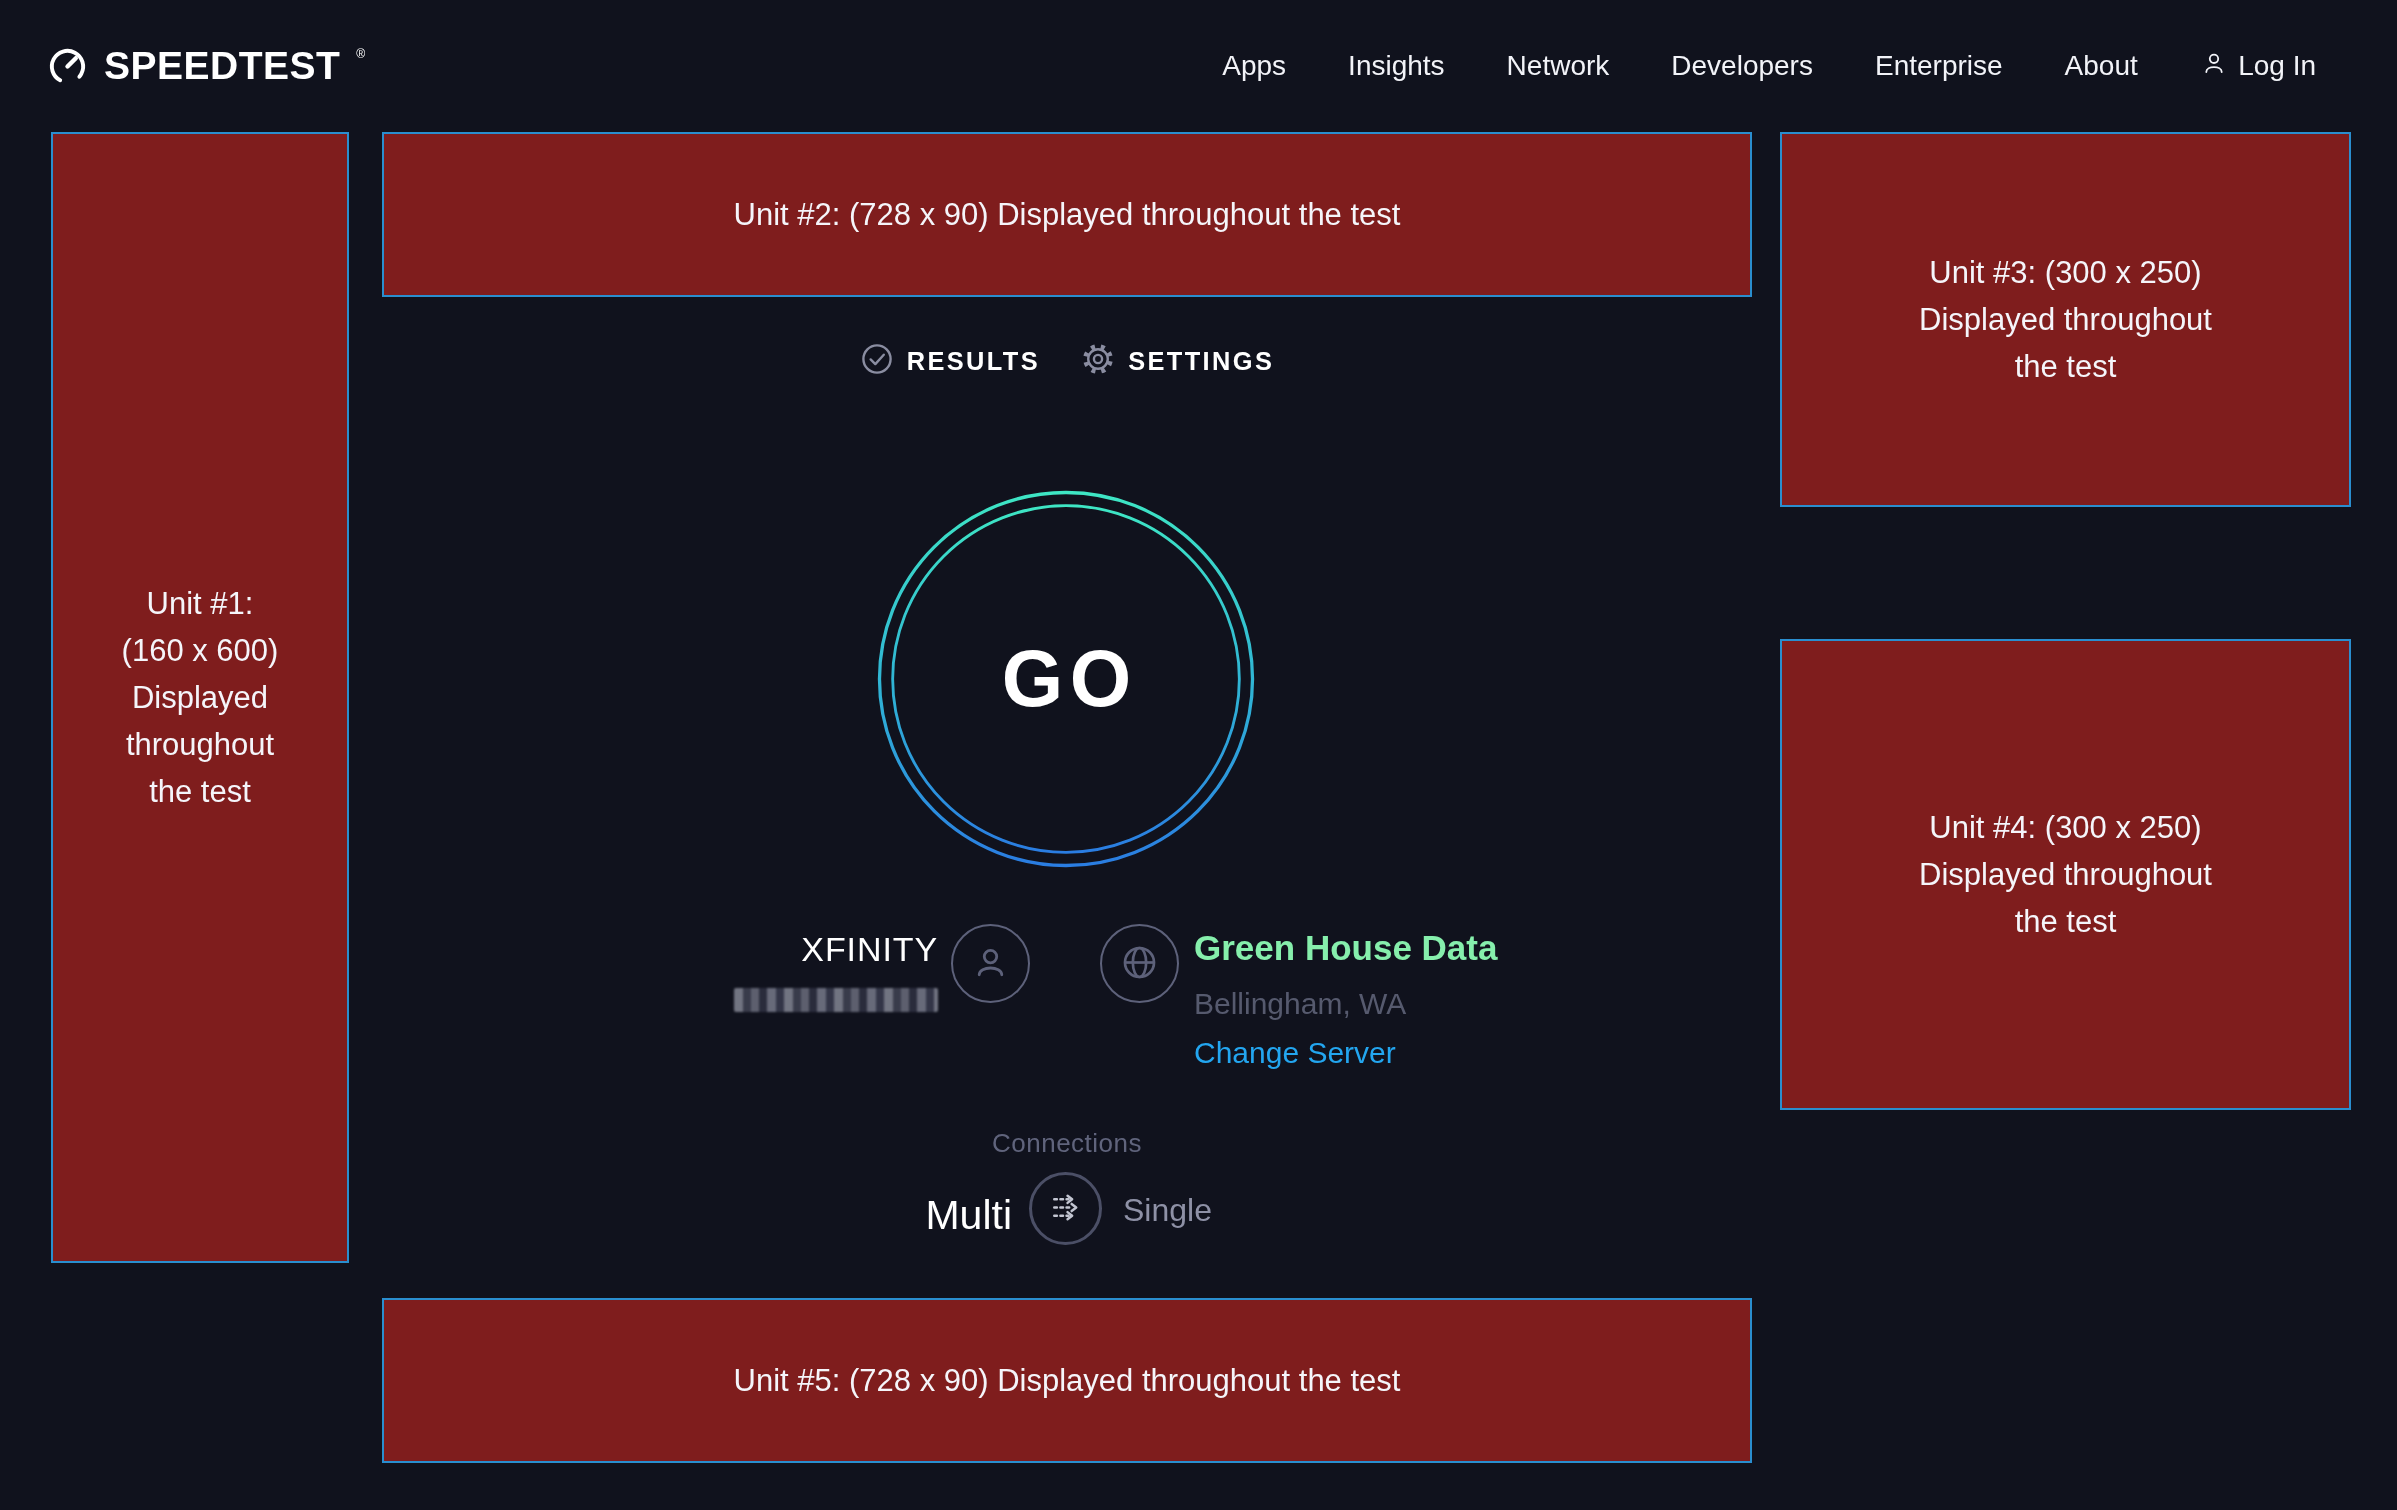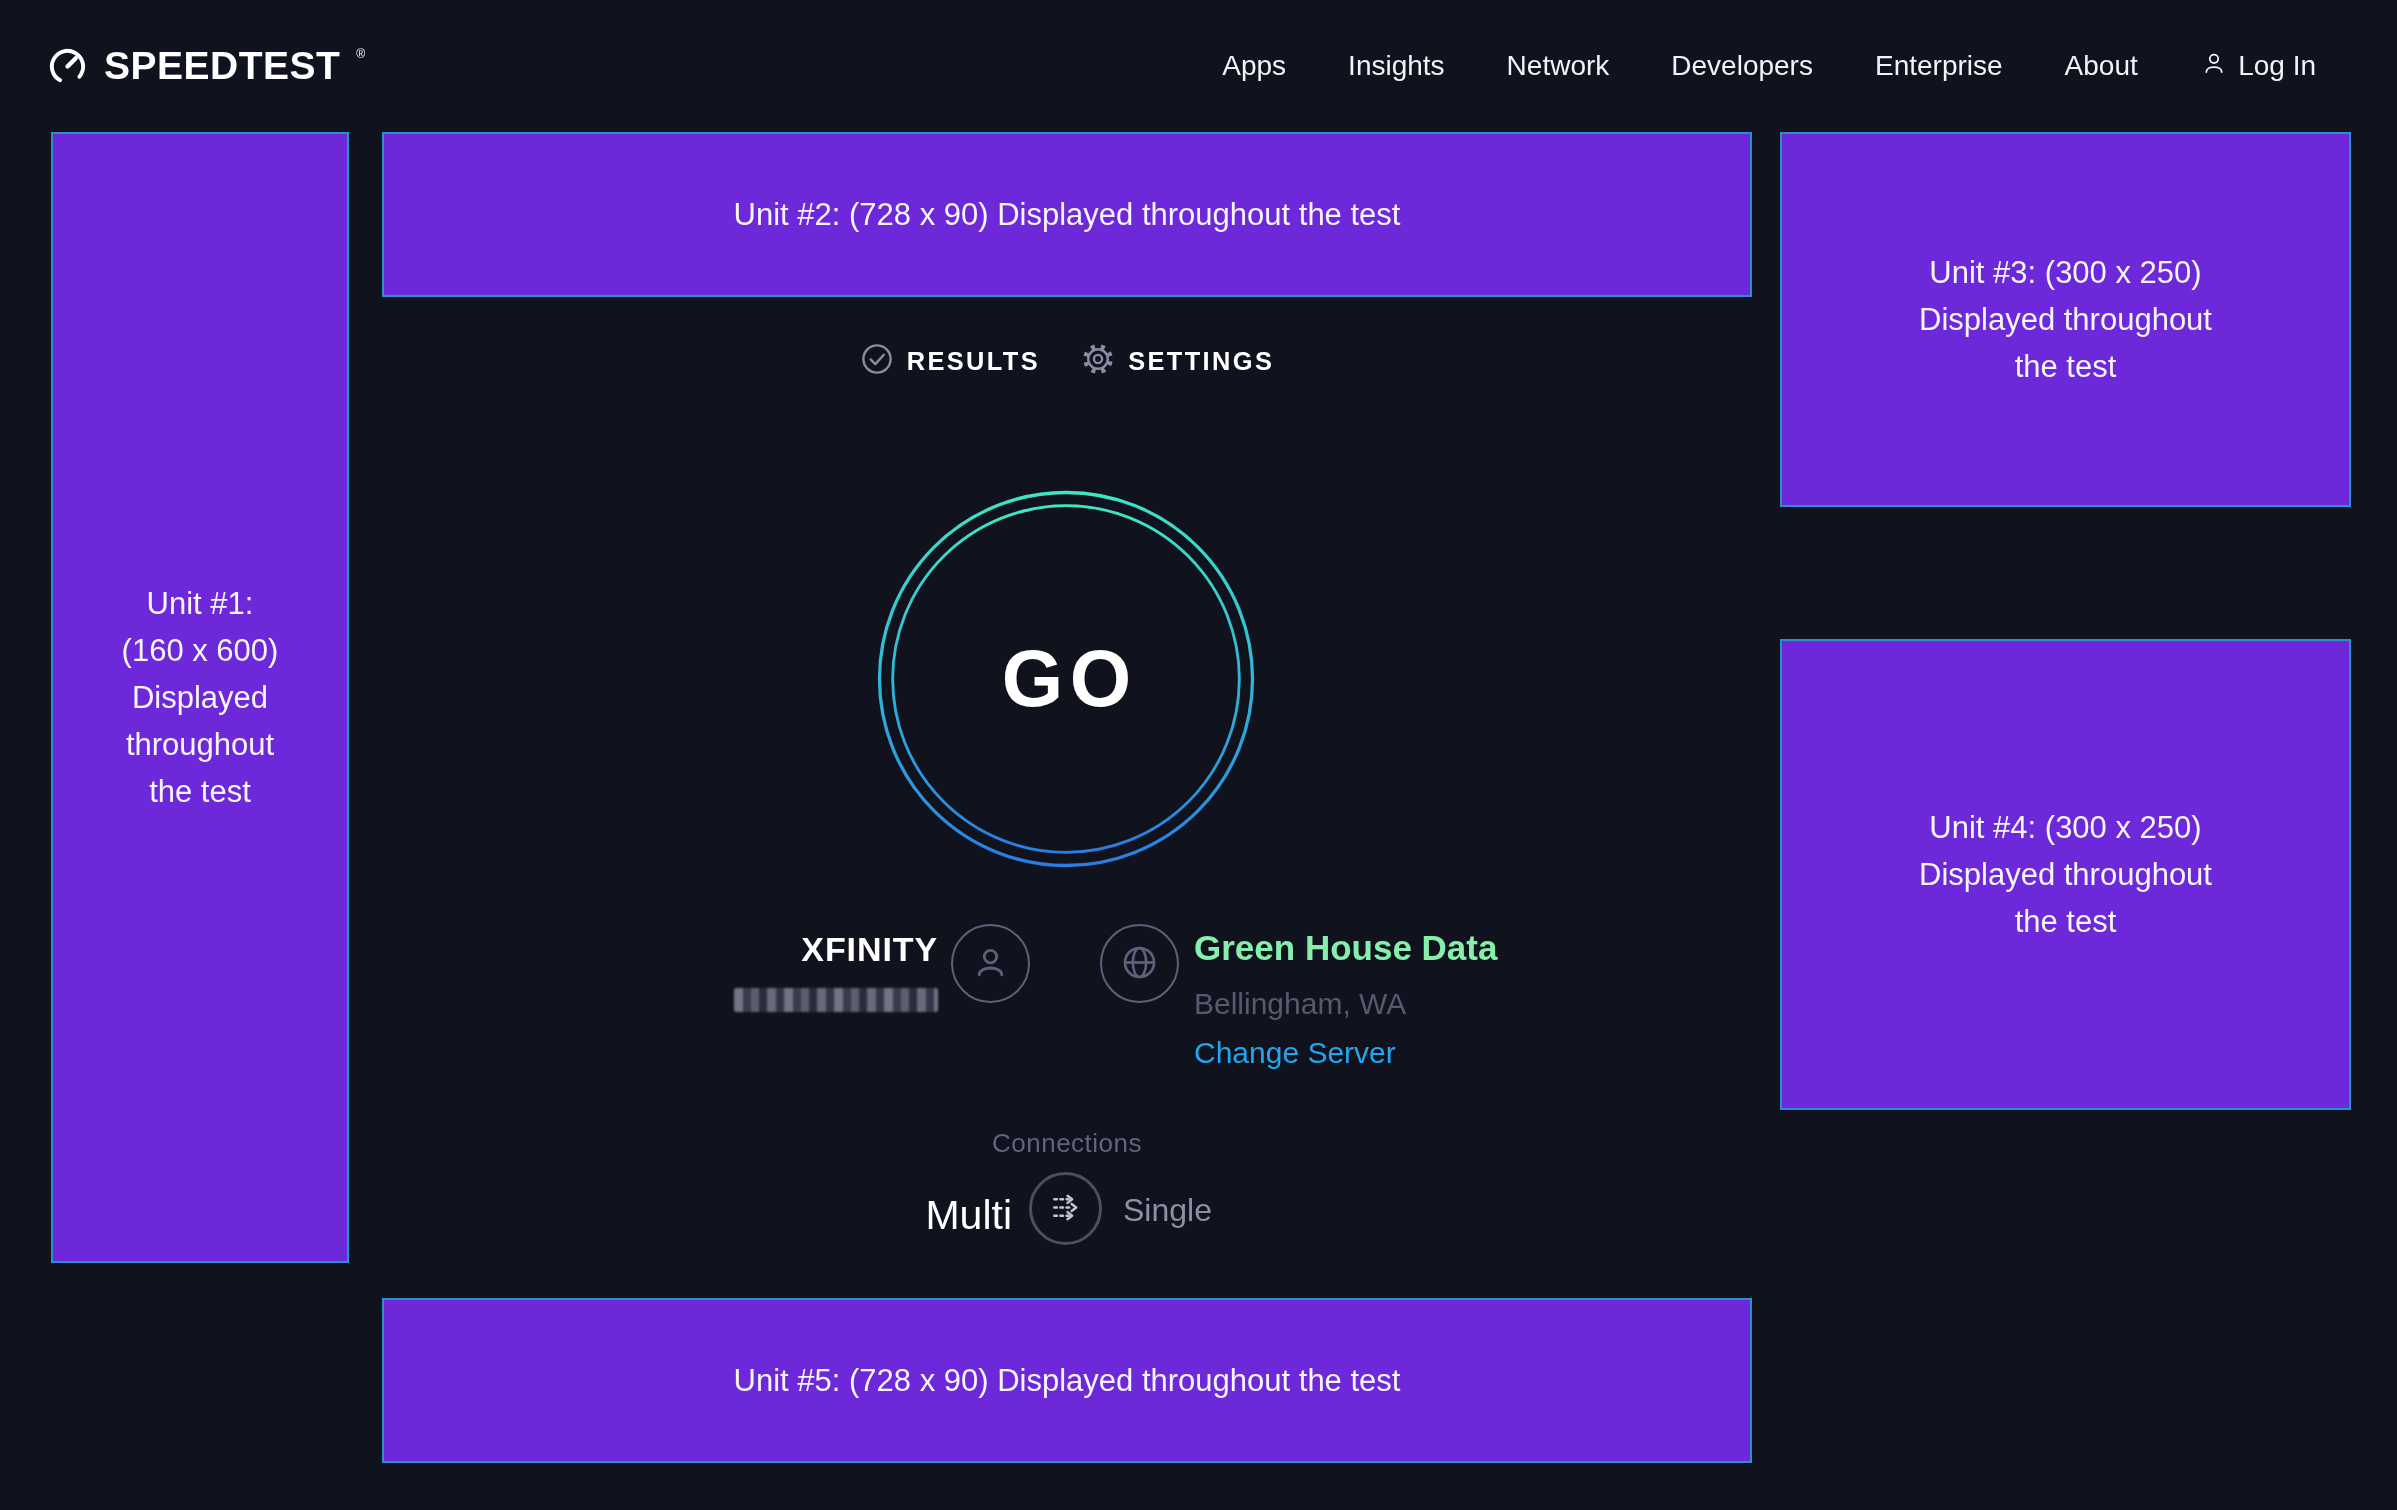--- a/index.html
+++ b/index.html
@@ -14,21 +14,21 @@
   .logo svg { display:block; }
   .logo-text { font-size:39px; font-weight:bold; letter-spacing:0.5px; color:#fff; }
   .logo-tm { font-size:12.2px; color:#fff; position:relative; top:-12.2px; margin-left:0.9px; }
   .nav { margin-left:auto; display:flex; align-items:center; gap:62px;
          font-size:28px; color:#f2f3f8; }
   .nav-item { cursor:pointer; white-space:nowrap; }
   .login { display:flex; align-items:center; gap:10.4px; cursor:pointer; }
   .login svg { color:#f2f3f8; }
 
   
-  .ad { position:absolute; background:#6d28d9; border:2.8px solid #2a8ecf;
+  .ad { position:absolute; background:#7f1d1d; border:2.8px solid #2a8ecf;
         color:#f5f5fa; display:flex; align-items:center; justify-content:center;
         text-align:center; font-size:31px; line-height:47px; }
   .ad-1 { left:51px;   top:132px;  width:298px;  height:1131px; }
   .ad-2 { left:382px;  top:132px;  width:1370px; height:165px; }
   .ad-3 { left:1780px; top:132px;  width:571px;  height:375px; }
   .ad-4 { left:1780px; top:639px;  width:571px;  height:471px; }
   .ad-5 { left:382px;  top:1298px; width:1370px; height:165px; }
 
   
   .tabs { position:absolute; left:382px; top:337px; width:1370px; height:49px;
@@ -38,21 +38,21 @@
   .tab svg { color:#8a8da1; flex:none; }
 
   
   .go-wrap { position:absolute; left:871px; top:484px; width:390px; height:390px; cursor:pointer; }
   .go-wrap svg { position:absolute; inset:0; }
   .go-label { position:absolute; inset:0; display:flex; align-items:center; justify-content:center;
               font-size:79px; font-weight:bold; letter-spacing:6.6px; padding-left:7.5px; color:#fff; }
 
   
   .isp-name { position:absolute; left:712px; top:930px; width:226px; text-align:right;
-              font-size:34px; font-weight:700; letter-spacing:0.9px; color:#fff; }
+              font-size:34px; font-weight:400; letter-spacing:0.9px; color:#fff; }
   .ip-redacted { position:absolute; left:734px; top:988px; width:204px; height:23.5px;
                  border-radius:1.9px; opacity:.8; filter:blur(1px) contrast(.85);
                  background:repeating-linear-gradient(90deg,
                    #8c8fa0 0 9.4px, #3a3d50 9.4px 17px, #6e7184 17px 25.4px,
                    #23263a 25.4px 33px, #7d8094 33px 42px, #30334a 42px 50px); }
   .icon-circle { position:absolute; width:79px; height:79px; border:2.8px solid #5d617a;
                  border-radius:50%; display:flex; align-items:center; justify-content:center;
                  color:#5d617a; }
   .person-circle { left:951px; top:924px; }
   .globe-circle  { left:1100px; top:924px; }

